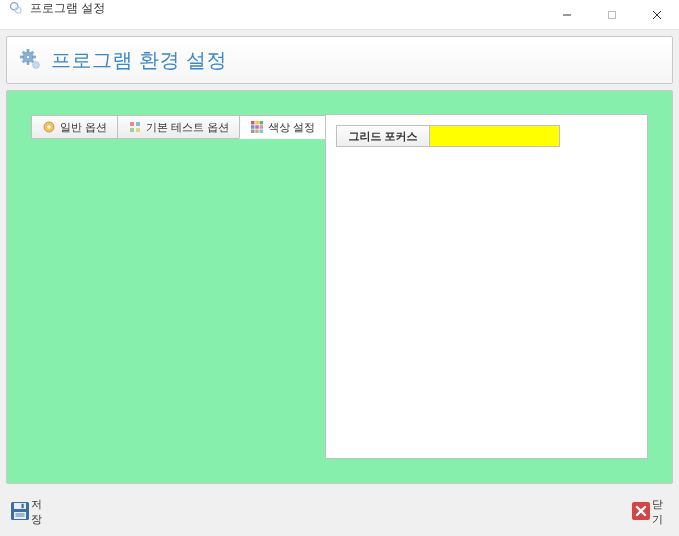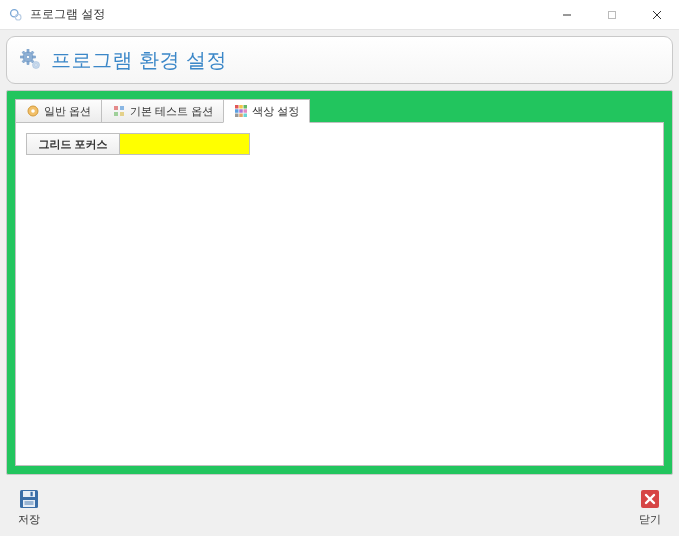--- a/index.html
+++ b/index.html
@@ -7,21 +7,21 @@
       font-family: "Malgun Gothic", "맑은 고딕", sans-serif;
       font-size: 12px;
       background: #fff;
       width: 679px;
       height: 536px;
       overflow: hidden;
     }
     .titlebar {
       height: 30px;
       display: flex;
-      align-items: center;
+      align-items: flex-start;
       padding: 0 0 0 8px;
       background: #fff;
       border-bottom: 1px solid #e5e5e5;
     }
     .titlebar-icon {
       width: 16px; height: 16px;
       margin-right: 6px;
       display: inline-flex; align-items: center; justify-content: center;
     }
     .titlebar-title { color: #333; font-size: 12px; }
@@ -35,56 +35,57 @@
     .tb-btn svg { display: block; }
     .outer {
       padding: 6px;
       background: #f0f0f0;
       height: calc(536px - 30px);
       display: flex; flex-direction: column;
     }
     .header-panel {
       background: linear-gradient(#ffffff, #f6f6f6);
       border: 1px solid #c9c9c9;
-      border-radius: 9px;
+      border-radius: 2px;
       height: 48px;
       display: flex; align-items: center;
       padding: 0 12px;
       margin-bottom: 6px;
     }
     .header-icon { width: 24px; height: 24px; margin-right: 8px; }
     .header-title {
       color: #3b87c8; font-size: 20px; font-weight: 400; letter-spacing: 0.5px;
     }
     .logo { margin-left: auto; display: flex; align-items: baseline; font-weight: 700; }
     .logo-c { position: relative; width: 28px; height: 24px; margin-right: -4px; }
     .logo-bio { color: #6aa743; font-size: 20px; font-style: italic; letter-spacing: -0.5px; }
     .logo-note { color: #5d5d5d; font-size: 20px; font-style: italic; letter-spacing: -0.5px; }
     .content-panel {
       flex: 1;
-      background: #22c55e;
+      background: #86efac;
       border: 1px solid #c9c9c9;
       border-radius: 2px;
-      padding: 8px;
-      display: flex; flex-direction: column;
+      padding: 24px;
+      display: flex; 
     }
     .tabs { display: flex; height: 24px; position: relative; }
     .tab {
       display: flex; align-items: center;
       padding: 0 10px;
       border: 1px solid #c0c0c0;
       background: linear-gradient(#fdfdfd, #ececec);
       font-size: 11px; color: #333;
       margin-right: -1px;
       position: relative;
     }
     .tab.active {
       background: #fff;
       border-bottom-color: #fff;
       z-index: 2;
+      font-family: Liberation Serif, serif;
     }
     .tab-ico { width: 14px; height: 14px; margin-right: 4px; display: inline-flex; }
     .tab-body {
       flex: 1;
       border: 1px solid #c0c0c0;
       margin-top: -1px;
       padding: 10px;
       background: #fff;
       position: relative;
     }
@@ -101,21 +102,21 @@
       border: 1px solid #bfbfbf;
       border-left: none;
       background: #ffff00;
     }
     .footer {
       padding-top: 8px;
       display: flex;
     }
     .foot-btn {
       width: 46px;
-      display: flex; flex-direction: column; align-items: center;
+      display: flex; flex-direction: row; align-items: center;
       padding: 4px 2px 2px;
       border: 1px solid transparent;
       cursor: default;
     }
     .foot-ico { width: 22px; height: 22px; margin-bottom: 2px; }
     .foot-label { font-size: 11px; color: #333; }
     .spacer { flex: 1; }
   </style>
 </head>
 <body>

